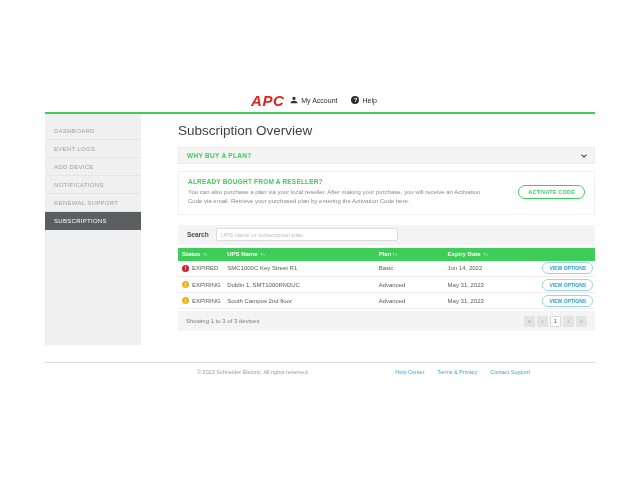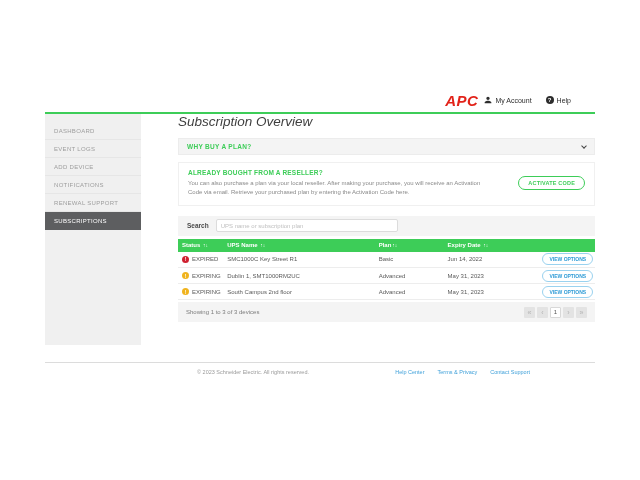--- a/index.html
+++ b/index.html
@@ -1,40 +1,40 @@
 <!DOCTYPE html>
 <html><head>
 <meta charset="utf-8">
 <style>
   * { margin:0; padding:0; box-sizing:border-box; }
   html,body { width:640px; height:480px; overflow:hidden; background:#ffffff;
               font-family:"Liberation Sans", sans-serif; }
   .page { width:550px; margin:0 auto; padding-top:88px; }
 
   
-  .hdr { height:26px; display:flex; align-items:center; justify-content:flex-end;
+  .hdr { height:26px; display:flex; align-items:center; justify-content:center;
          border-bottom:2px solid #3dcd58;gap:6px; }
   .logo { margin-left:12px; font-size:15px; font-weight:bold; font-style:italic;
           color:#e2231a; letter-spacing:.5px; }
   .hdr-right { display:flex; align-items:center; gap:14px; margin-right:24px; }
   .hdr-item { display:flex; align-items:center; gap:3px; font-size:7px; color:#2d2d2d; cursor:default; }
   .person-icon svg { display:block; }
   .help-icon { width:8px; height:8px; border-radius:50%; background:#2d2d2d; color:#fff;
                font-size:6px; font-weight:bold; display:flex; align-items:center; justify-content:center; }
 
   
   .content-row { display:flex; }
   .sidebar { width:96px; min-height:231px; background:#f0f0f0; padding-top:8px; }
   .side-item { height:18px; display:flex; align-items:center; padding-left:9px;
                font-size:6px; letter-spacing:.3px; color:#9d9d9d;
                border-bottom:1px solid #e6e6e6; cursor:pointer; }
   .side-item.active { background:#5d5e60; color:#ffffff; border-bottom:none; }
 
   .main { flex:1; padding-left:37px; }
-  .title { font-size:13.5px; font-weight:400; color:#3f3f3f;font-style:italic; }
+  .title { margin-top:9px; font-size:13.5px; font-weight:400; color:#3f3f3f; }
 
   .accordion { margin-top:9px; height:17px; background:#f4f4f4; border:1px solid #ececec;
                display:flex; align-items:center; justify-content:space-between; padding:0 8px; cursor:pointer; }
   .accordion-label { font-size:6.5px; font-weight:bold; color:#3dcd58; letter-spacing:.3px; }
   .chevron { width:4px; height:4px; border-right:1px solid #444; border-bottom:1px solid #444;
              transform:rotate(45deg); margin-top:-2px; }
 
   .reseller { margin-top:7px; border:1px solid #f0f0f0; padding:6px 9px 7px 9px;
               display:flex; align-items:center; justify-content:space-between; }
   .reseller-heading { font-size:6.5px; font-weight:bold; color:#3dcd58; letter-spacing:.2px; }

